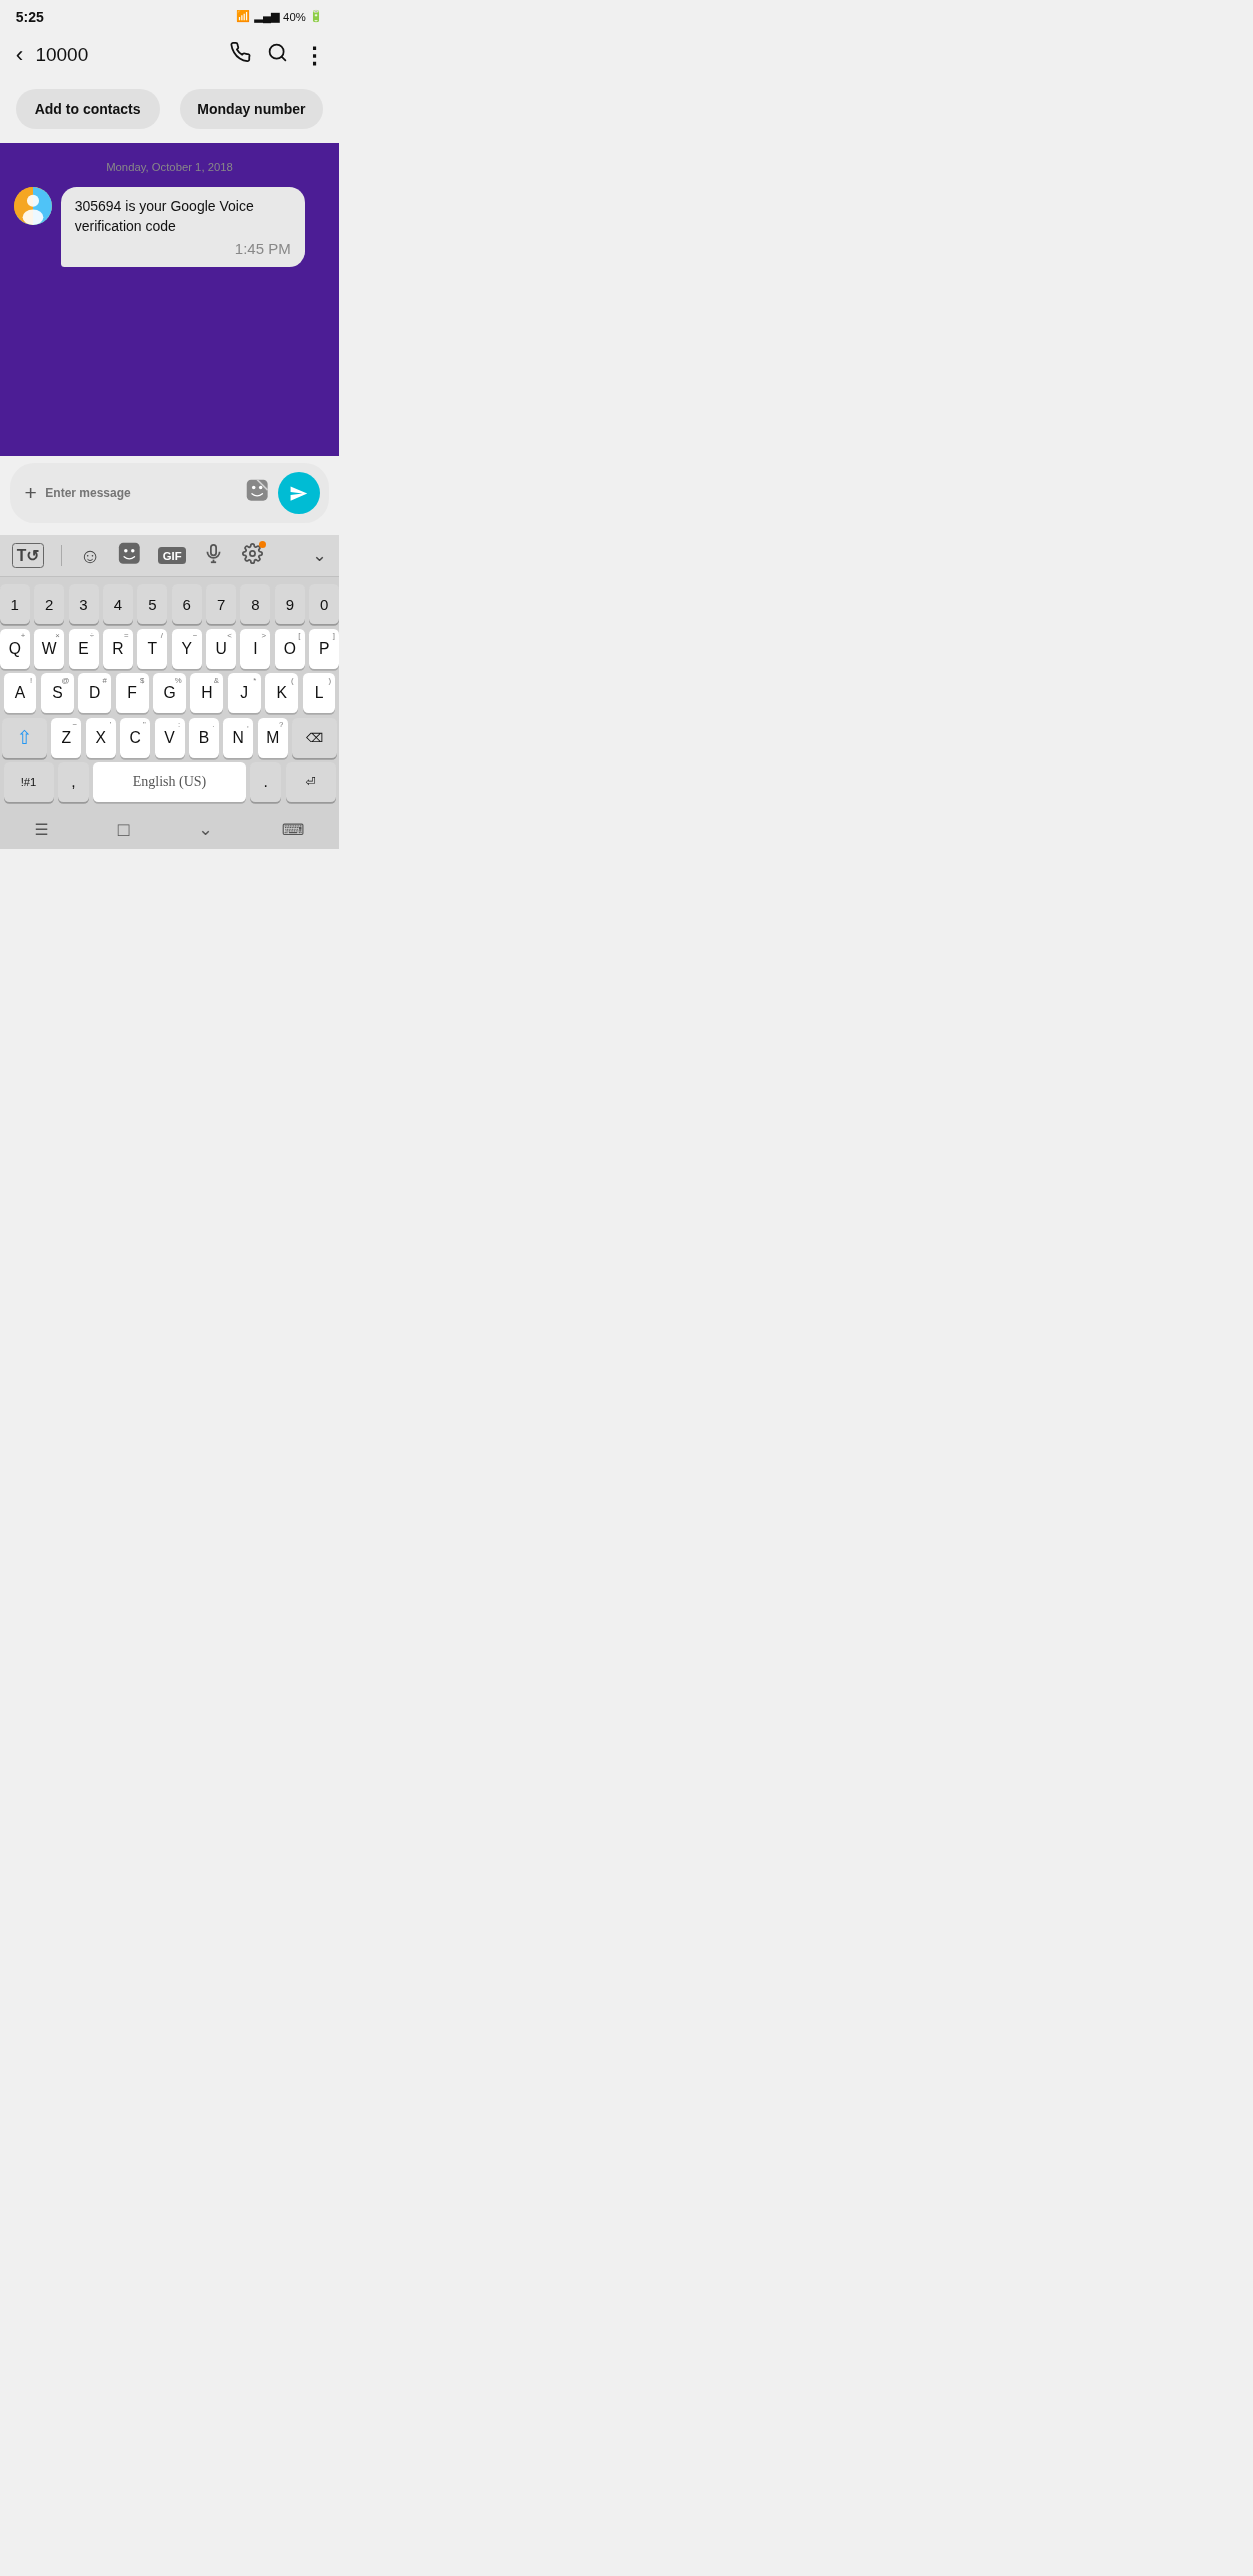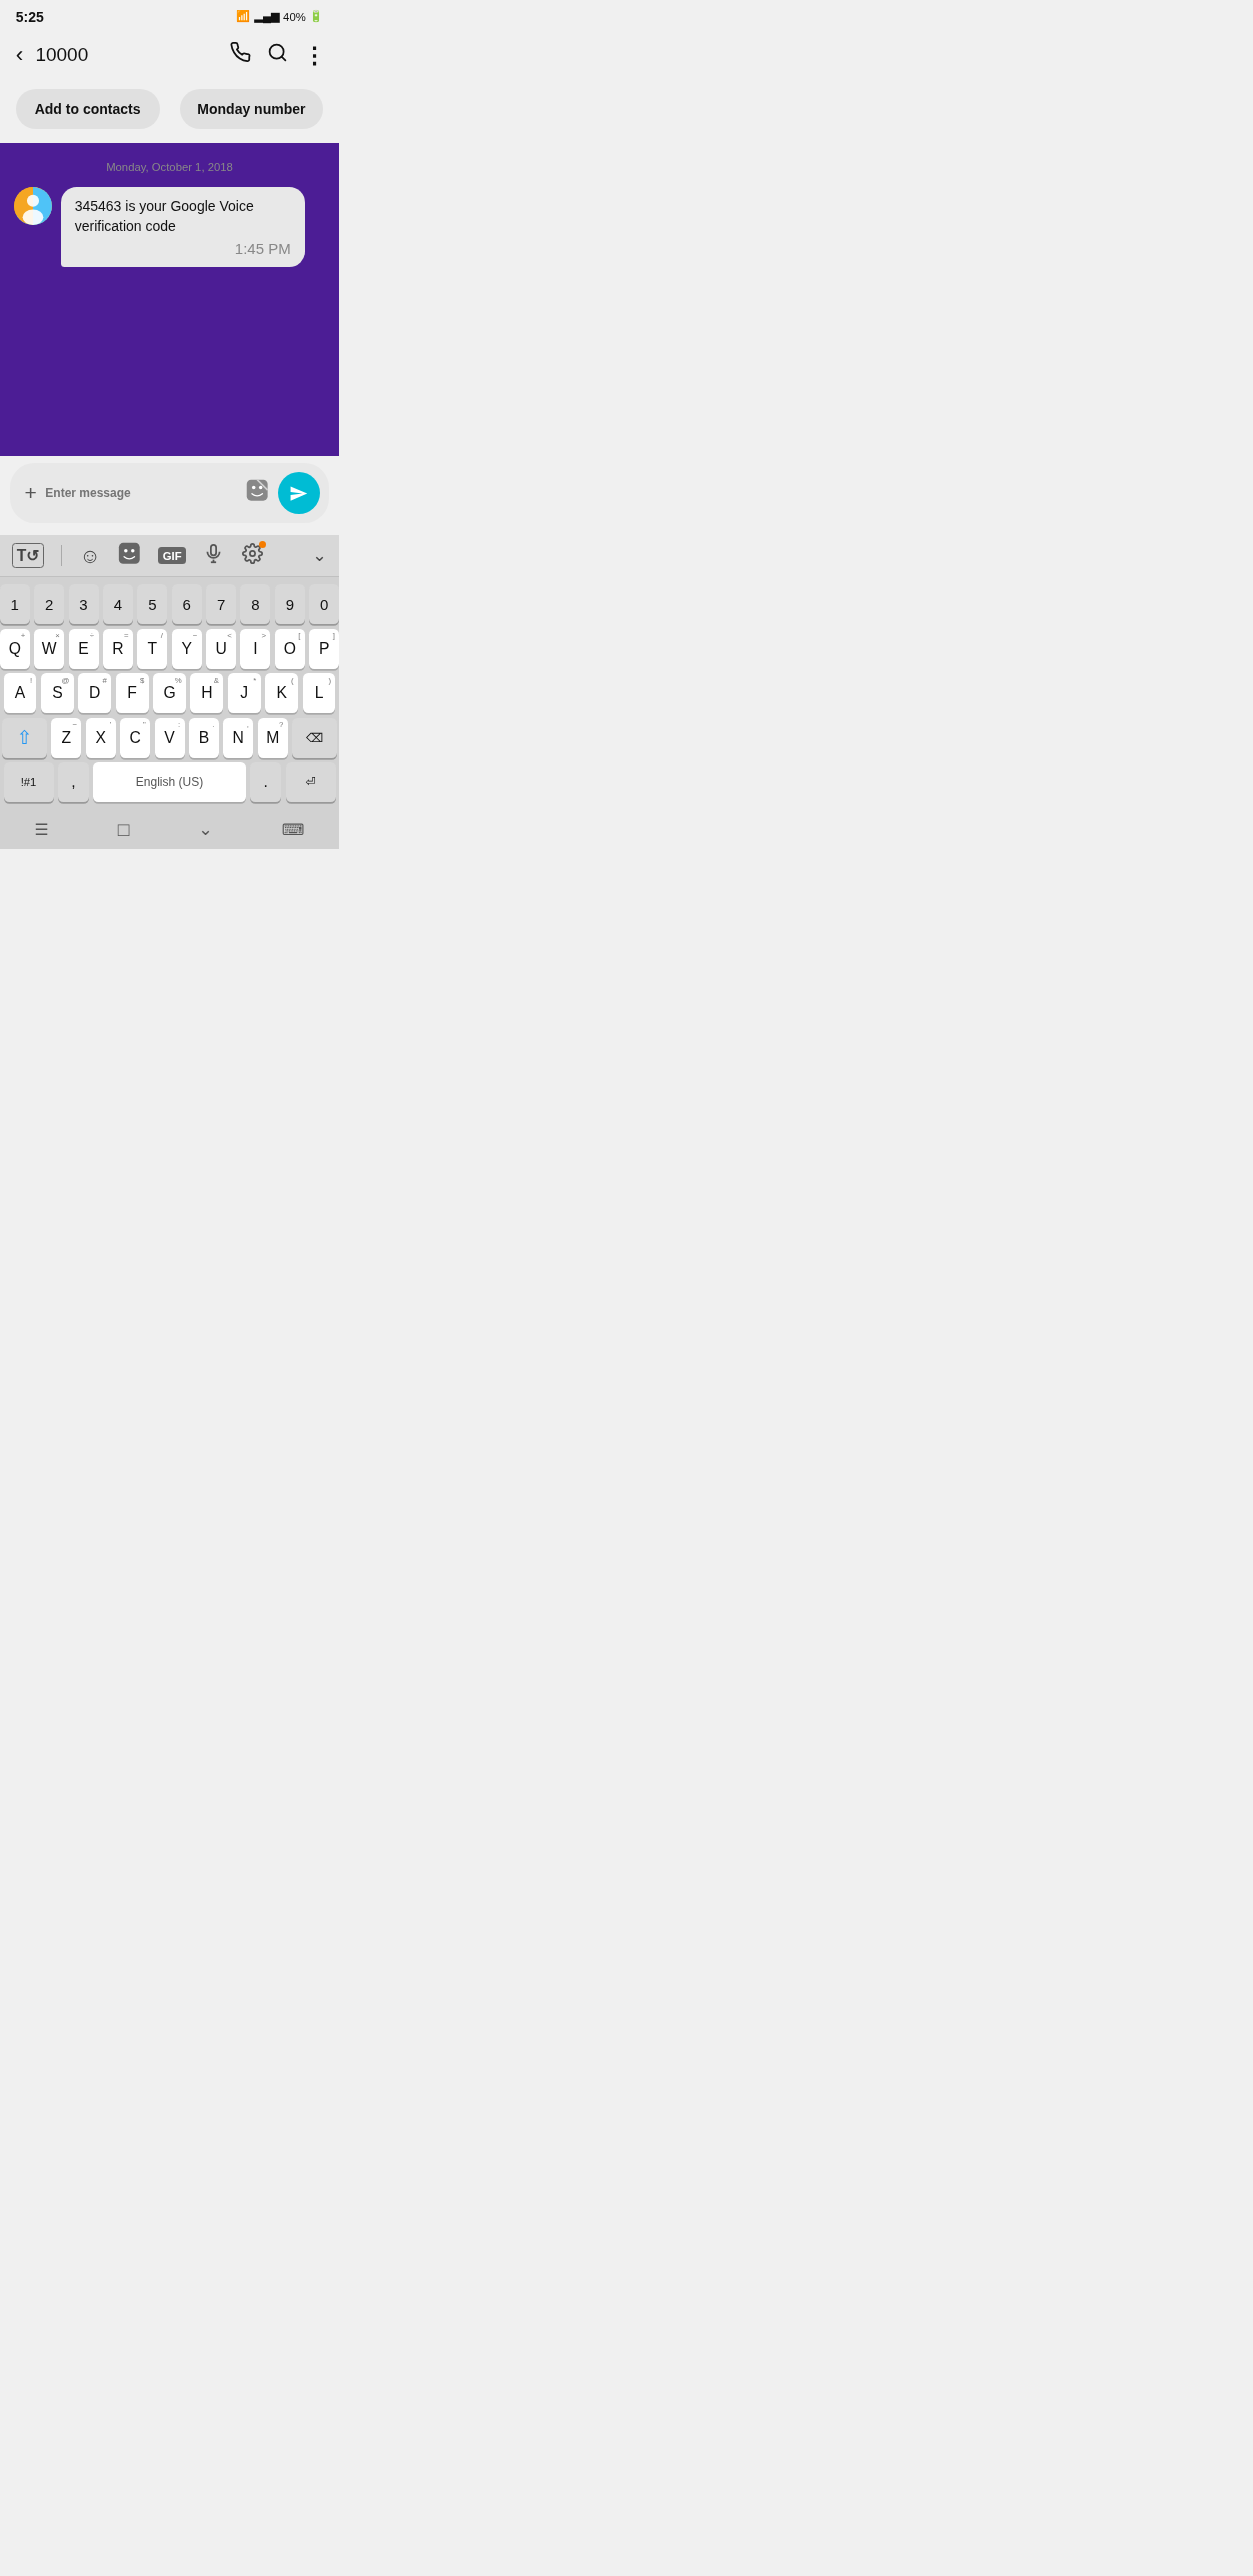--- a/index.html
+++ b/index.html
@@ -343,21 +343,21 @@
             <rect x="22" y="0" width="22" height="44"></rect>
           </clipPath>
         </defs>
 
         <circle cx="22" cy="16" r="7" fill="white" opacity="0.9"></circle>
         <ellipse cx="22" cy="35" rx="12" ry="9" fill="white" opacity="0.9"></ellipse>
       </svg>
     </div>
     <div>
       <div class="bubble">
-        <span class="bubble-text">345463 is your Google Voice verification code</span>
+        <span class="bubble-text">305694 is your Google Voice verification code</span>
         <div class="bubble-time">1:45 PM</div>
       </div>
     </div>
   </div>
 </div>
 
 <div style="background:#f0f0f0; padding-bottom:3.5px;">
   <div class="input-area">
     <span class="input-plus">+</span>
     <input class="input-field" type="text" readonly="" placeholder="Enter message" style="">
@@ -460,21 +460,21 @@
     <div class="kb-key"><span class="kb-key-sub">:</span>V</div>
     <div class="kb-key"><span class="kb-key-sub">.</span>B</div>
     <div class="kb-key"><span class="kb-key-sub">,</span>N</div>
     <div class="kb-key"><span class="kb-key-sub">?</span>M</div>
     <div class="kb-key special wide">⌫</div>
   </div>
 
   <div class="kb-row">
     <div class="kb-key special wide" style="font-size:11.3px;">!#1</div>
     <div class="kb-key special" style="max-width:31px;">,</div>
-    <div class="kb-key space-key" style="font-size:12px; color:#555;">English (US)</div>
+    <div class="kb-key space-key" style="font-size:14px; color:#555;font-family:Liberation Serif, serif;">English (US)</div>
     <div class="kb-key special" style="max-width:31px;">.</div>
     <div class="kb-key enter-key wide">⏎</div>
   </div>
 </div>
 
 <div class="bottom-nav">
   <span class="bottom-nav-icon" style="font-size:15.7px;">☰</span>
   <span class="bottom-nav-icon">□</span>
   <span class="bottom-nav-icon" style="font-size:17.4px;">⌄</span>
   <span class="bottom-nav-icon" style="font-size:15.7px;">⌨</span>

